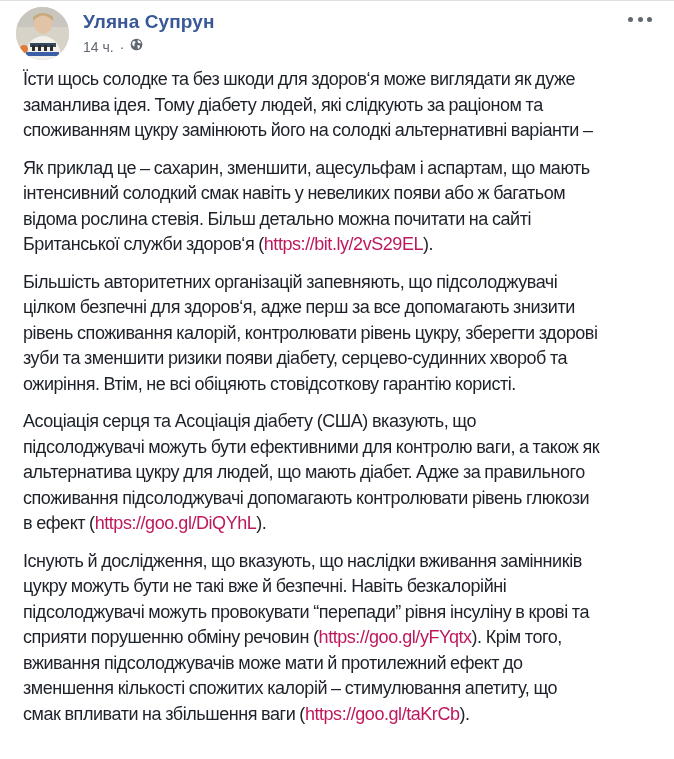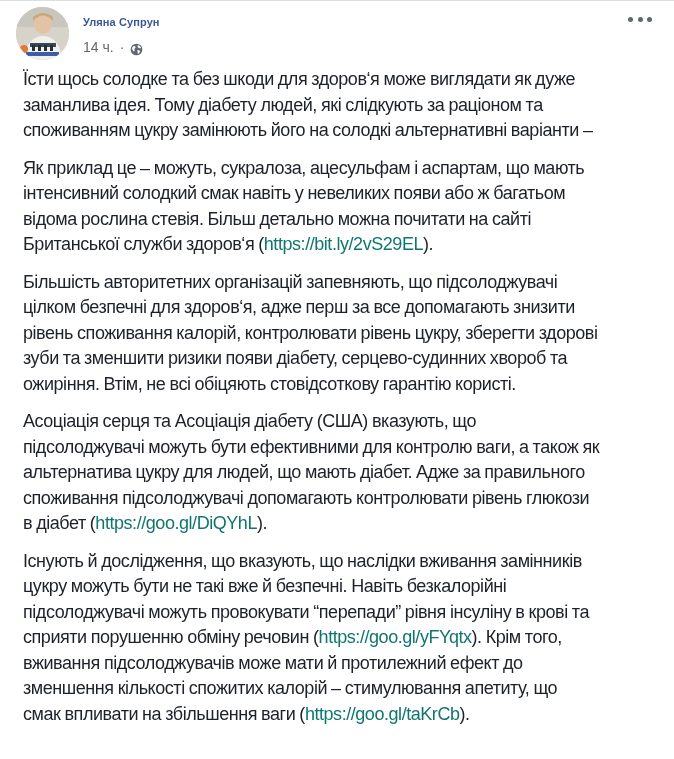--- a/index.html
+++ b/index.html
@@ -36,29 +36,29 @@
     background: #d9d5cc;
     flex: none;
   }
   .avatar svg { display: block; }
   .header-text {
     margin-left: 14px;
     margin-top: 4px;
   }
   .author-name {
     font-weight: bold;
-    font-size: 11px;
+    font-size: 19px;
     color: #385898;
     line-height: 22px;
     letter-spacing: 0.1px;
     cursor: pointer;
   }
   .meta-row {
     display: flex;
-    align-items: flex-end;
+    align-items: flex-start;
     margin-top: 5px;
     font-size: 14px;
     color: #606770;
     line-height: 18px;
   }
   .meta-dot {
     margin: 0 6px;
     color: #606770;
   }
   .globe-icon {
@@ -93,21 +93,21 @@
     color: #1d2129;
   }
   .post-body p {
     margin: 0 0 12px 7px;
   }
   .line {
     display: block;
     white-space: nowrap;
   }
   a.link {
-    color: #0f766e;
+    color: #be185d;
     text-decoration: none;
     cursor: pointer;
   }
 </style>
 </head>
 <body>
 
 <div class="top-border"></div>
 
 <div class="post-header">
@@ -148,38 +148,38 @@
   <span></span>
 </div>
 
 <div class="post-body" id="post-body">
     <p>
       <span class="line"><span>Їсти щось солодке та без шкоди для здоров‘я може виглядати як дуже</span></span>
       <span class="line"><span>заманлива ідея. Тому діабету людей, які слідкують за раціоном та</span></span>
       <span class="line"><span>споживанням цукру замінюють його на солодкі альтернативні варіанти –</span></span>
     </p>
     <p>
-      <span class="line"><span>Як приклад це – можуть, сукралоза, ацесульфам і аспартам, що мають</span></span>
+      <span class="line"><span>Як приклад це – сахарин, зменшити, ацесульфам і аспартам, що мають</span></span>
       <span class="line"><span>інтенсивний солодкий смак навіть у невеликих появи або ж багатьом</span></span>
       <span class="line"><span>відома рослина стевія. Більш детально можна почитати на сайті</span></span>
       <span class="line"><span>Британської служби здоров‘я (</span><a class="link">https://bit.ly/2vS29EL</a><span>).</span></span>
     </p>
     <p>
       <span class="line"><span>Більшість авторитетних організацій запевняють, що підсолоджувачі</span></span>
       <span class="line"><span>цілком безпечні для здоров‘я, адже перш за все допомагають знизити</span></span>
       <span class="line"><span>рівень споживання калорій, контролювати рівень цукру, зберегти здорові</span></span>
       <span class="line"><span>зуби та зменшити ризики появи діабету, серцево-судинних хвороб та</span></span>
       <span class="line"><span>ожиріння. Втім, не всі обіцяють стовідсоткову гарантію користі.</span></span>
     </p>
     <p>
       <span class="line"><span>Асоціація серця та Асоціація діабету (США) вказують, що</span></span>
       <span class="line"><span>підсолоджувачі можуть бути ефективними для контролю ваги, а також як</span></span>
       <span class="line"><span>альтернатива цукру для людей, що мають діабет. Адже за правильного</span></span>
       <span class="line"><span>споживання підсолоджувачі допомагають контролювати рівень глюкози</span></span>
-      <span class="line"><span>в діабет (</span><a class="link">https://goo.gl/DiQYhL</a><span>).</span></span>
+      <span class="line"><span>в ефект (</span><a class="link">https://goo.gl/DiQYhL</a><span>).</span></span>
     </p>
     <p>
       <span class="line"><span>Існують й дослідження, що вказують, що наслідки вживання замінників</span></span>
       <span class="line"><span>цукру можуть бути не такі вже й безпечні. Навіть безкалорійні</span></span>
       <span class="line"><span>підсолоджувачі можуть провокувати “перепади” рівня інсуліну в крові та</span></span>
       <span class="line"><span>сприяти порушенню обміну речовин (</span><a class="link">https://goo.gl/yFYqtx</a><span>). Крім того,</span></span>
       <span class="line"><span>вживання підсолоджувачів може мати й протилежний ефект до</span></span>
       <span class="line"><span>зменшення кількості спожитих калорій – стимулювання апетиту, що</span></span>
       <span class="line"><span>смак впливати на збільшення ваги (</span><a class="link">https://goo.gl/taKrCb</a><span>).</span></span>
     </p>

